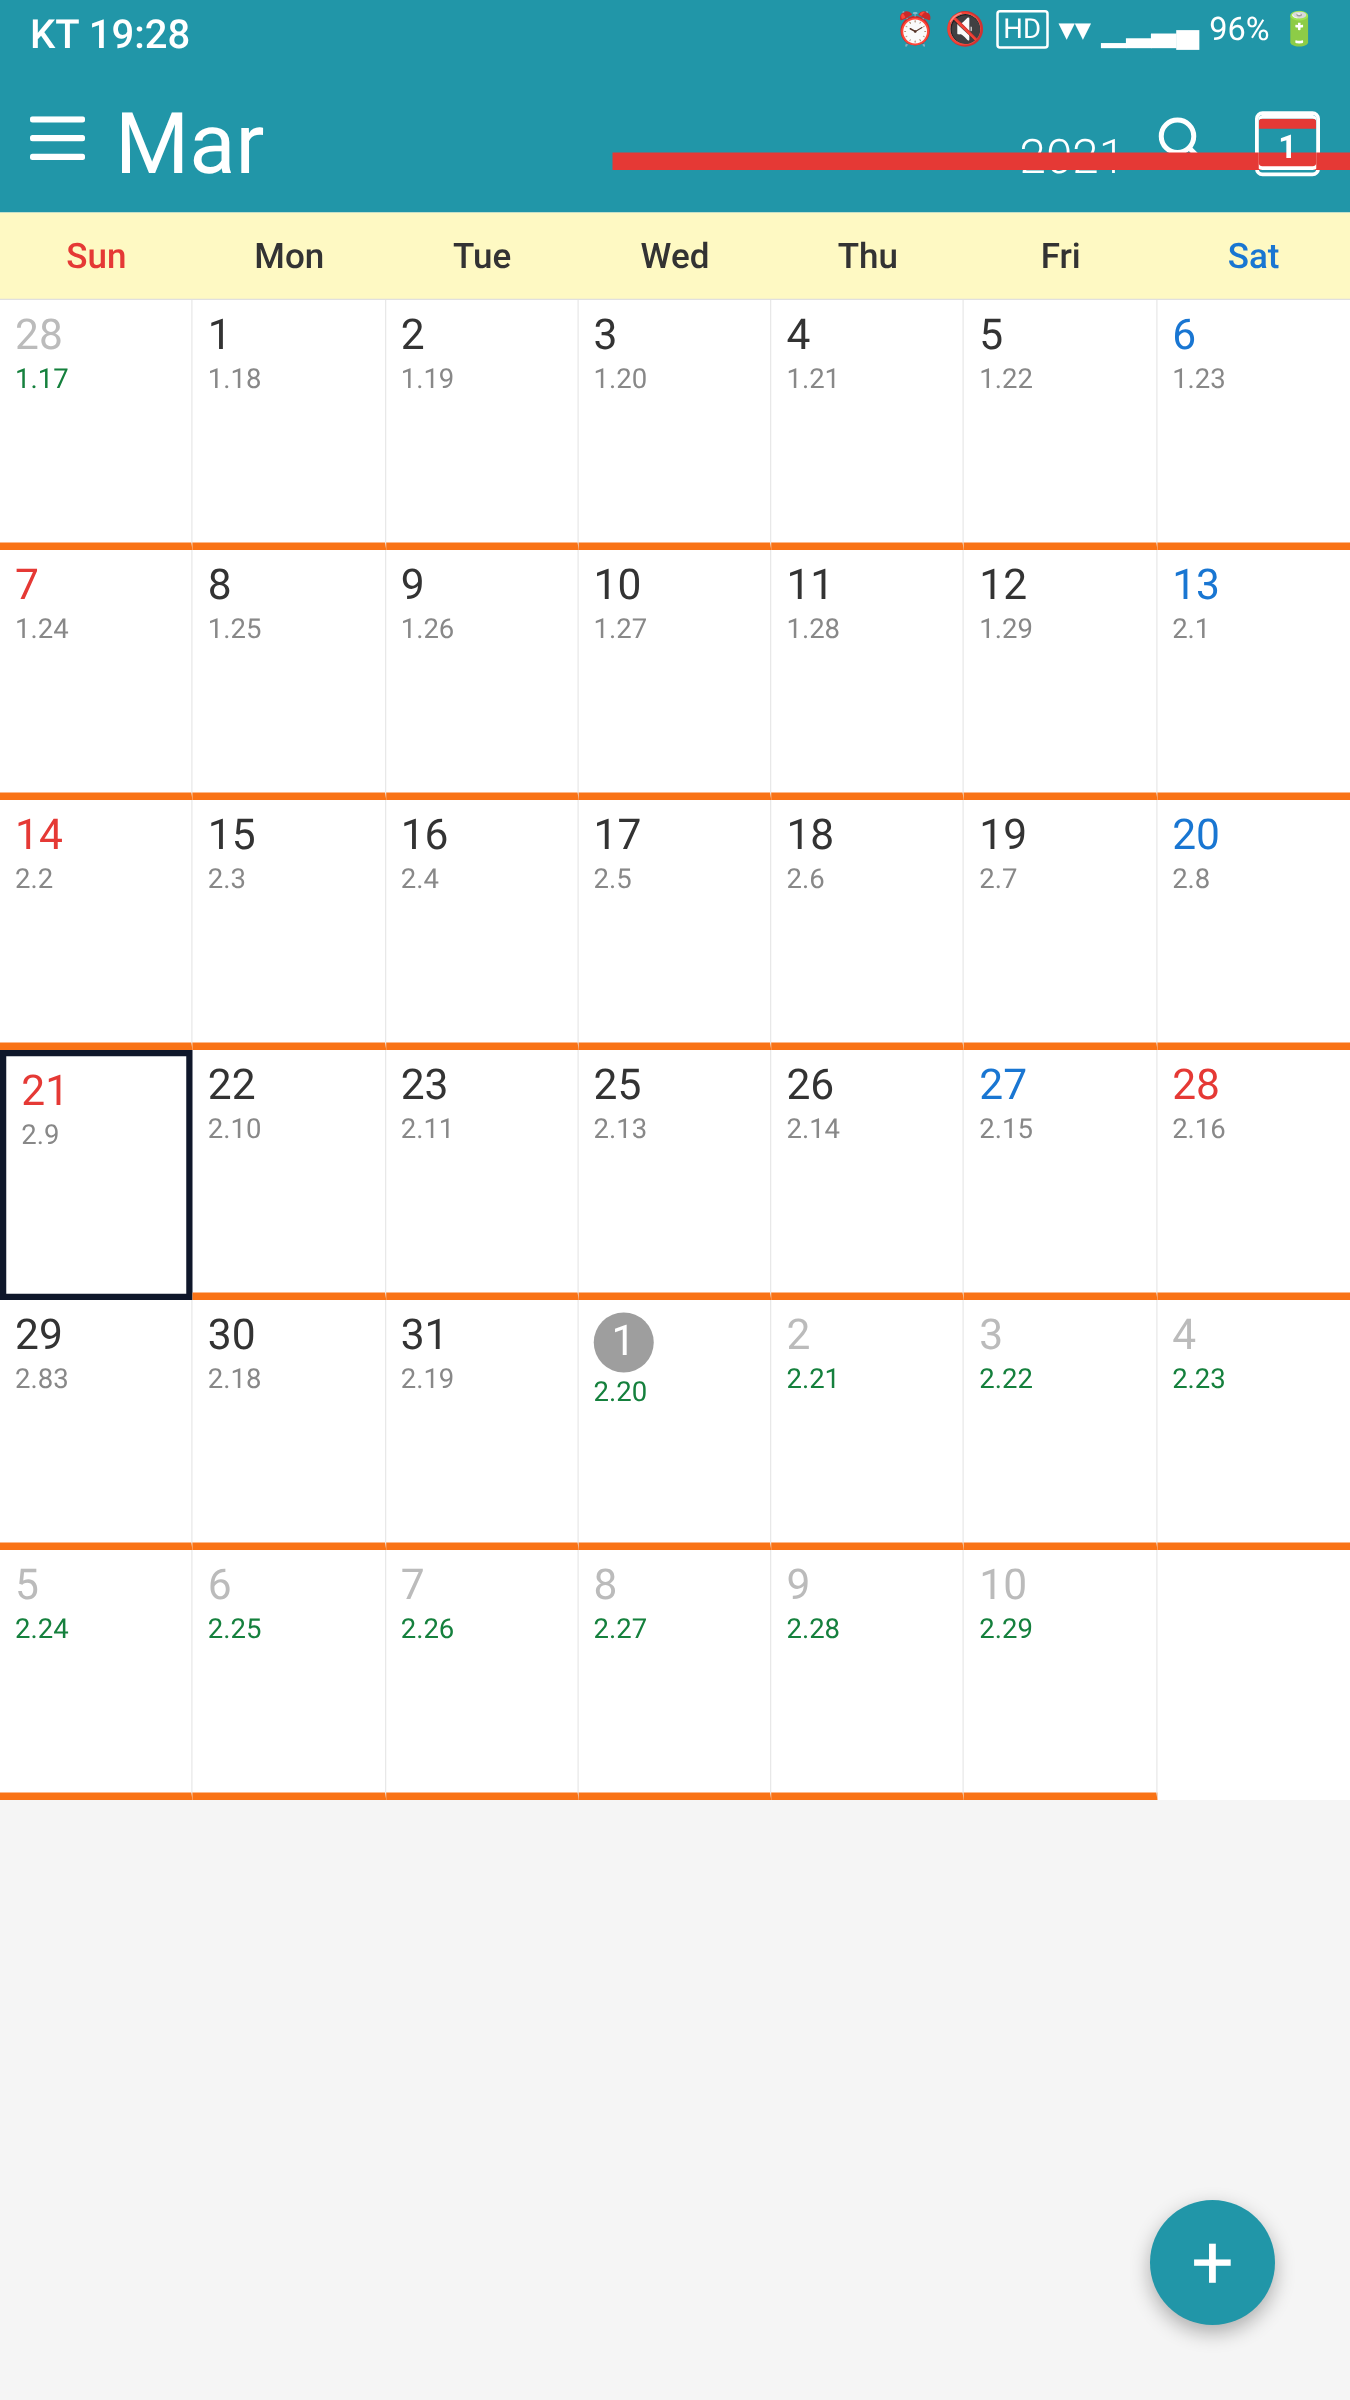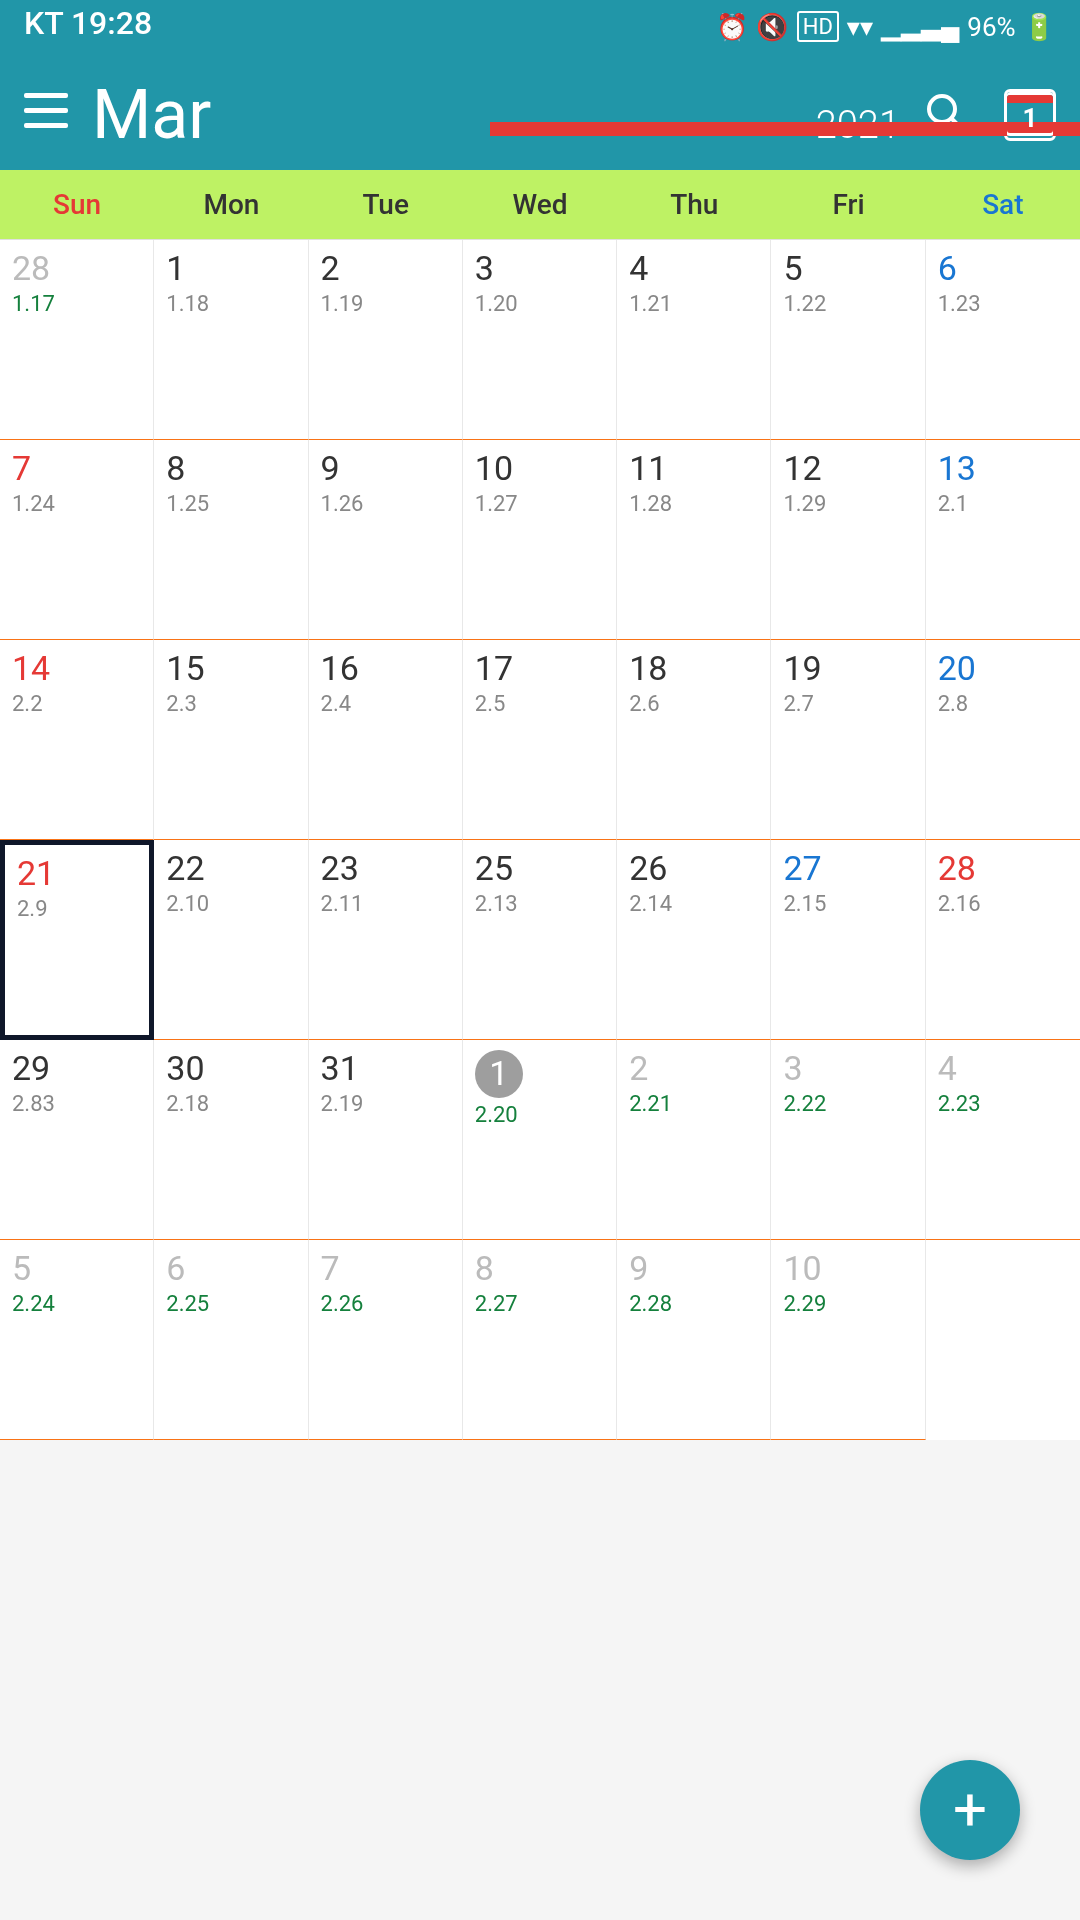--- a/index.html
+++ b/index.html
@@ -11,23 +11,23 @@
       background: #f5f5f5;
       position: relative;
     }
 
     
     #status-bar {
       width: 100%;
       height: 60px;
       background: #2196a8;
       display: flex;
-      align-items: flex-end;
+      align-items: flex-start;
       justify-content: space-between;
-      padding: 18px 24px;
+      padding: 8px 24px;
     }
     #status-time {
       color: white;
       font-size: 32px;
       font-weight: 500;
     }
     #status-icons {
       display: flex;
       align-items: center;
       gap: 8px;
@@ -60,21 +60,21 @@
       display: flex;
       align-items: center;
       gap: 32px;
       color: white;
     }
 
     
     #day-headers {
       display: grid;
       grid-template-columns: repeat(7, 1fr);
-      background: #bef264;
+      background: #fef9c3;
       border-bottom: 1px solid #e0e0e0;
       height: 70px;
       text-align: right;
     }
     .day-header {
       display: flex;
       align-items: center;
       justify-content: center;
       font-size: 28px;
       font-weight: 500;
@@ -87,21 +87,21 @@
     #calendar-grid {
       display: grid;
       grid-template-columns: repeat(7, 1fr);
       grid-template-rows: repeat(6, 1fr);
       background: white;
       flex: 1;
     }
 
     .cal-cell {
       border-right: 1px solid #e8e8e8;
-      border-bottom: 1px solid #f97316;
+      border-bottom: 6px solid #f97316;
       padding: 10px 12px;
       min-height: 200px;
       position: relative;
     }
     .cal-cell:nth-child(7n) {
       border-right: none;
     }
 
     .cal-day-num {
       font-size: 34px;

